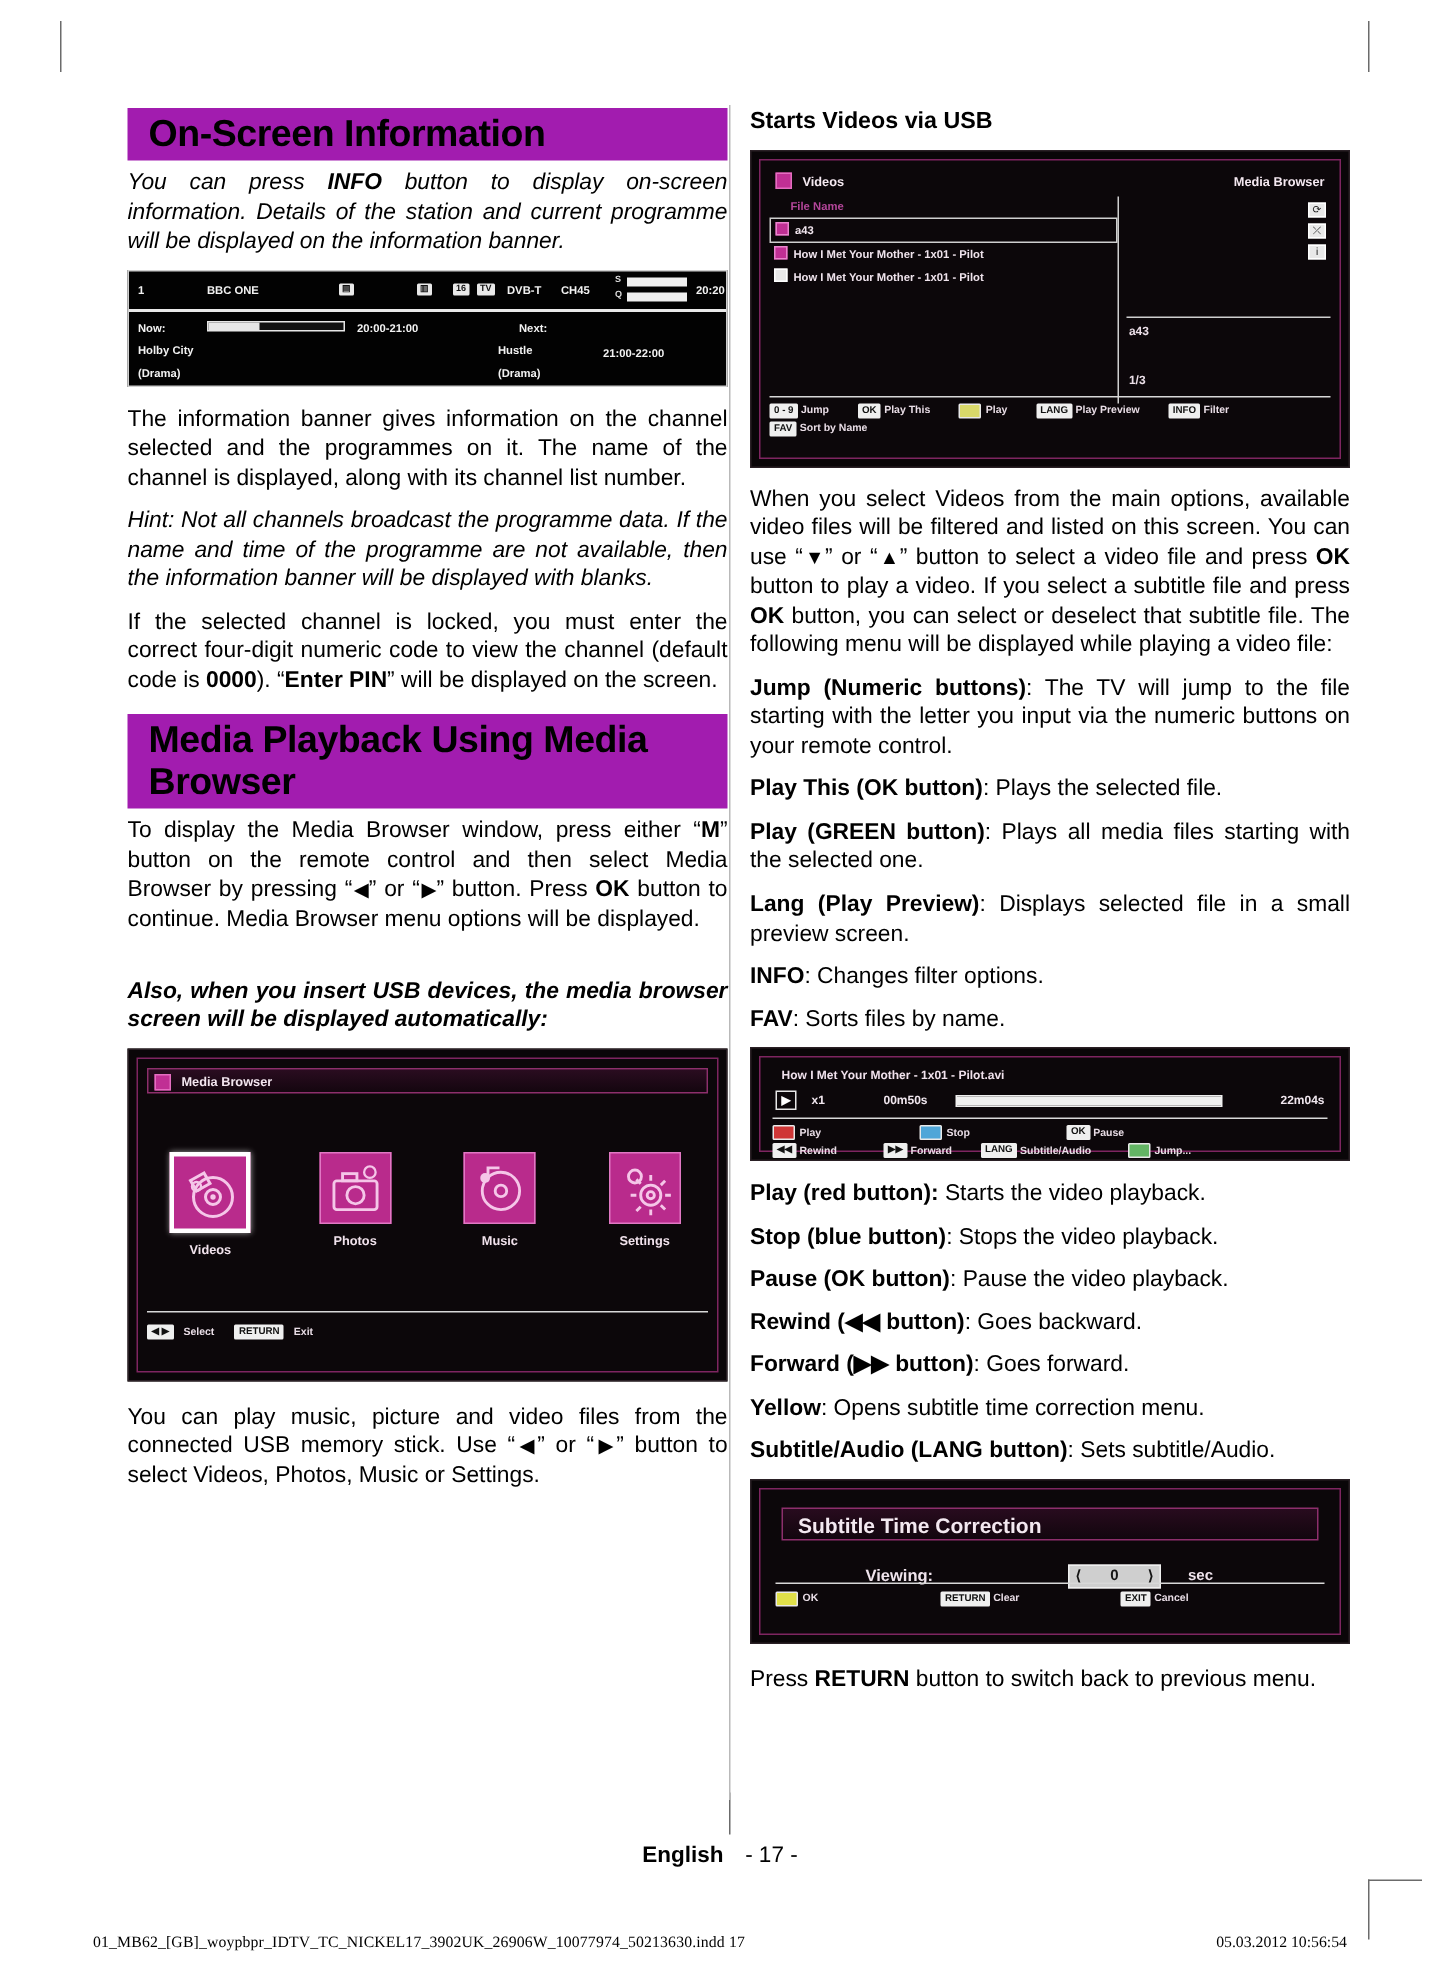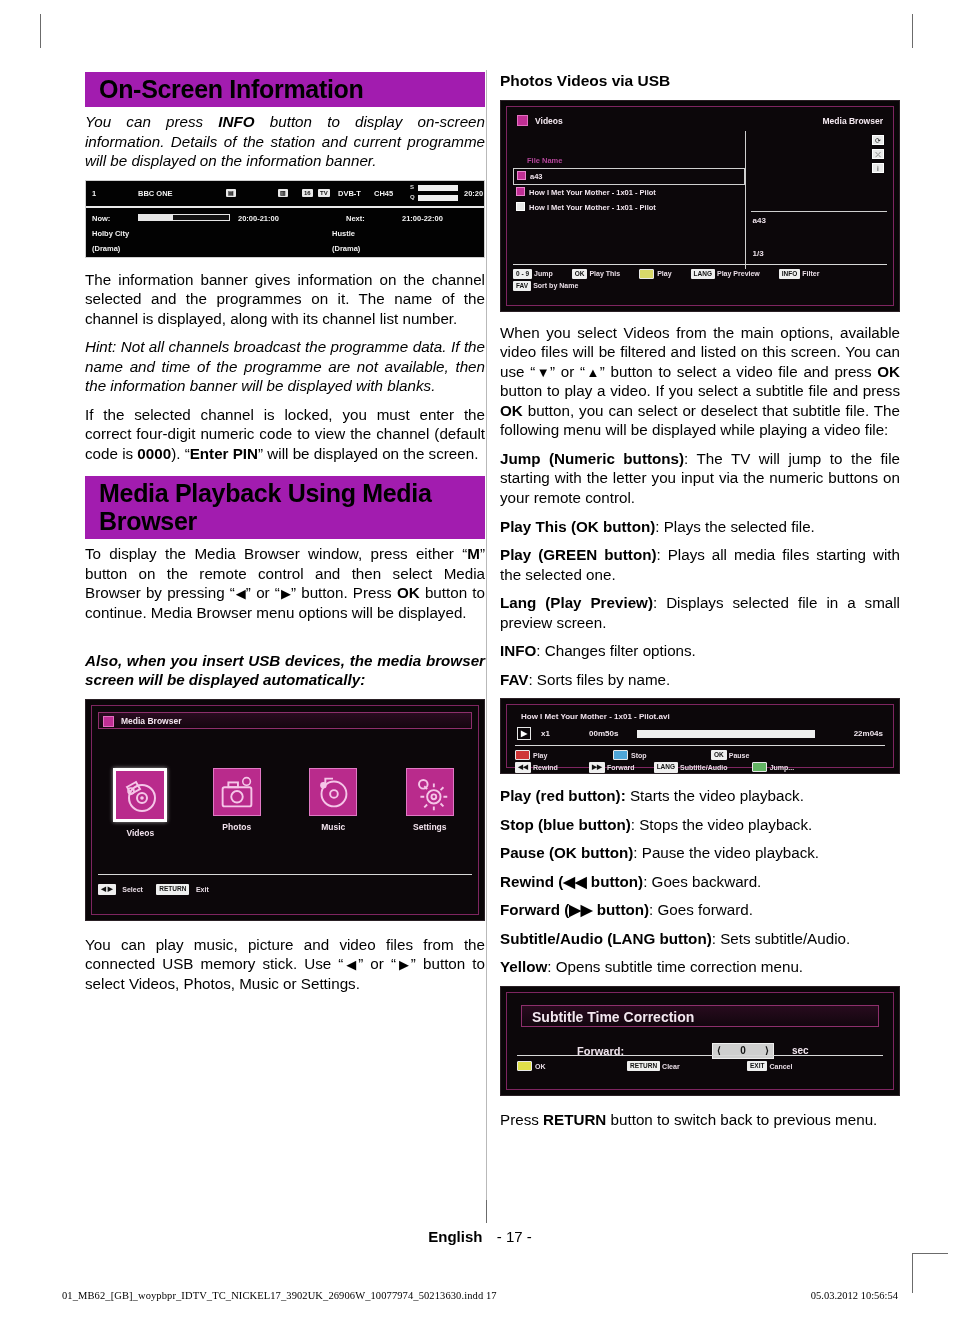--- a/index.html
+++ b/index.html
@@ -222,21 +222,20 @@
   .vid-body {
     position: absolute; left: 6px; top: 24px; right: 6px; bottom: 36px;
   }
   .vid-list {
     position: absolute; left: 0; top: 0; width: 62%; bottom: 0;
     border-right: 1px solid #cfcfcf;
   }
   .vid-colhead {
     color: #b4469a; font-size: 7.5px; font-weight: bold;
     padding: 2px 0 3px 14px;
-    margin-top: 23px;
   }
   .vid-row {
     position: relative;
     color: #efe3ec; font-size: 7.5px; font-weight: bold;
     padding: 2px 0 2px 16px;
     height: 11px; line-height: 11px;
     white-space: nowrap; overflow: hidden;
   }
   .vid-row.sel { border: 1px solid #cfcfcf; }
   .fileicon {
@@ -389,21 +388,21 @@
 
     <span class="bt" style="left:6px; top:33px;">Now:</span>
     <span class="prog-bar" style="left:52px; top:33px; width:92px;">
         <i style="width:38%"></i>
       </span>
     <span class="bt" style="left:152px; top:33px;">20:00-21:00</span>
     <span class="bt" style="left:6px; top:48px;">Holby City</span>
     <span class="bt" style="left:6px; top:63px;">(Drama)</span>
 
     <span class="bt" style="left:260px; top:33px;">Next:</span>
-    <span class="bt" style="left:316px; top:33px;">21:00-22:00</span>
+    <span class="bt" style="left:316px; top:50px;">21:00-22:00</span>
     <span class="bt" style="left:246px; top:48px;">Hustle</span>
     <span class="bt" style="left:246px; top:63px;">(Drama)</span>
   </div>
 
   <p>The information banner gives information on the channel selected and the programmes on it. The name of the channel is displayed, along with its channel list number.</p>
   <p class="it">Hint: Not all channels broadcast the programme data. If the name and time of the programme are not available, then the information banner will be displayed with blanks.</p>
   <p>If the selected channel is locked, you must enter the correct four-digit numeric code to view the channel (default code is <b>0000</b>). “<b>Enter PIN</b>” will be displayed on the screen.</p>
 
   <h1 class="h1" style="margin-top:13px;">Media Playback Using Media Browser</h1>
 
@@ -477,21 +476,21 @@
         <span class="keytxt">Exit</span>
       </div>
     </div>
   </div>
 
   <p class="last">You can play music, picture and video files from the connected USB memory stick. Use “<span class="arrow">◀</span>” or “<span class="arrow">▶</span>” button to select Videos, Photos, Music or Settings.</p>
 </div>
 
 <div class="col col-right">
 
-  <h2 class="h2-plain">Photos Videos via USB</h2>
+  <h2 class="h2-plain">Starts Videos via USB</h2>
 
   <div class="shot vid-shot">
     <div class="shot-inner">
       <div class="vid-head">
         <span class="mb-title-icon" style="top:2px;"></span>
         <span class="t">Videos</span>
         <span class="r">Media Browser</span>
       </div>
 
       <div class="vid-body">
@@ -632,30 +631,30 @@
   <p>
     <b>Pause (OK button)</b><span>: Pause the video playback.</span>
   </p>
   <p>
     <b>Rewind (◀◀ button)</b><span>: Goes backward.</span>
   </p>
   <p>
     <b>Forward (▶▶ button)</b><span>: Goes forward.</span>
   </p>
   <p>
+    <b>Yellow</b><span>: Opens subtitle time correction menu.</span>
+  </p>
+  <p>
     <b>Subtitle/Audio (LANG button)</b><span>: Sets subtitle/Audio.</span>
-  </p>
-  <p>
-    <b>Yellow</b><span>: Opens subtitle time correction menu.</span>
   </p>
 
   <div class="shot st-shot">
     <div class="shot-inner">
       <div class="st-title">Subtitle Time Correction</div>
-      <div class="st-offset-label">Forward:</div>
+      <div class="st-offset-label">Viewing:</div>
       <div class="st-spin">
         <span>⟨</span>
         <span>0</span>
         <span>⟩</span>
       </div>
       <div class="st-sec">sec</div>
       <div class="st-foot">
         <div class="foot-grid">
           <div class="foot-cell" style="width:100px;">
             <span class="colchip" style="background:#e0e04a;"></span>

